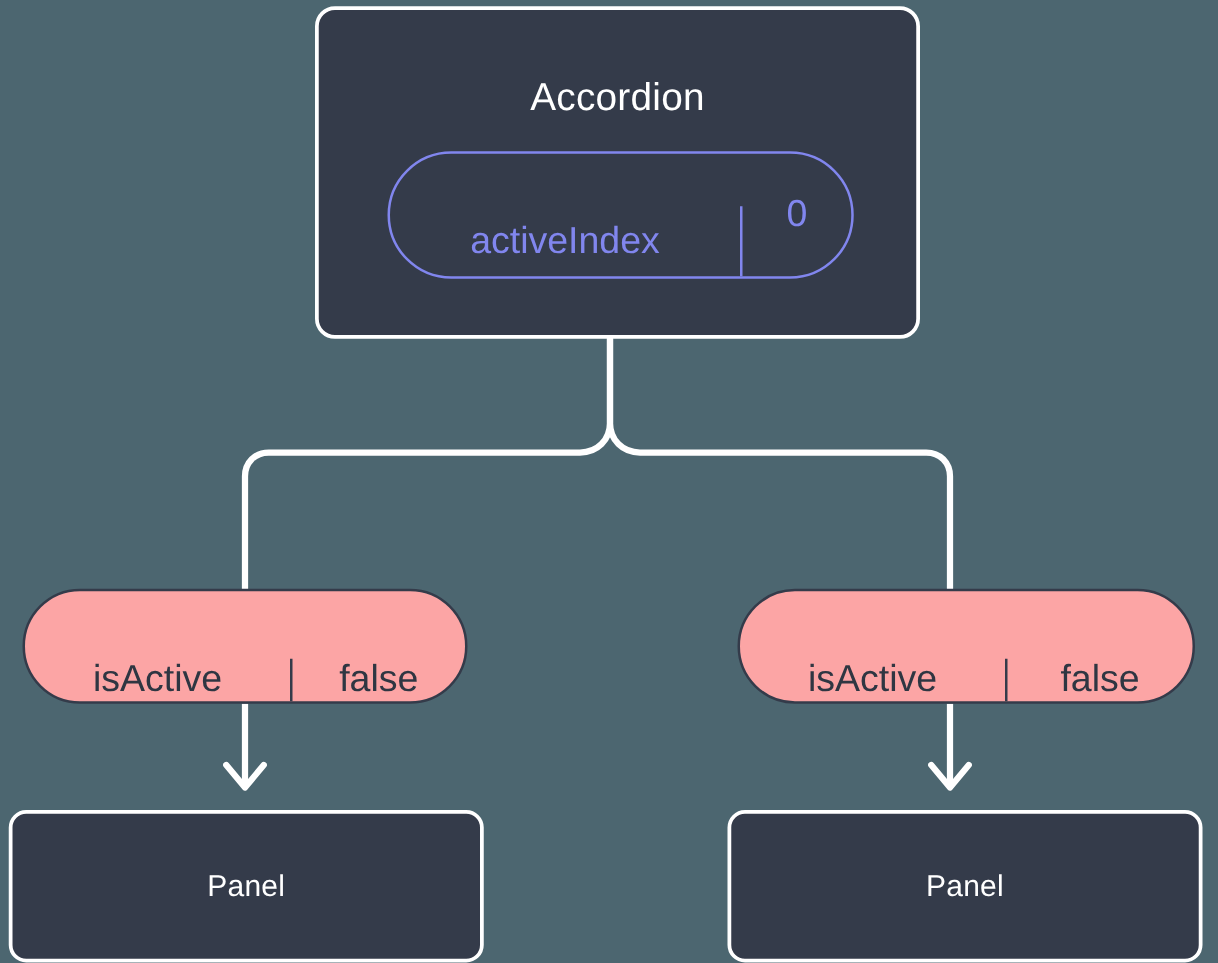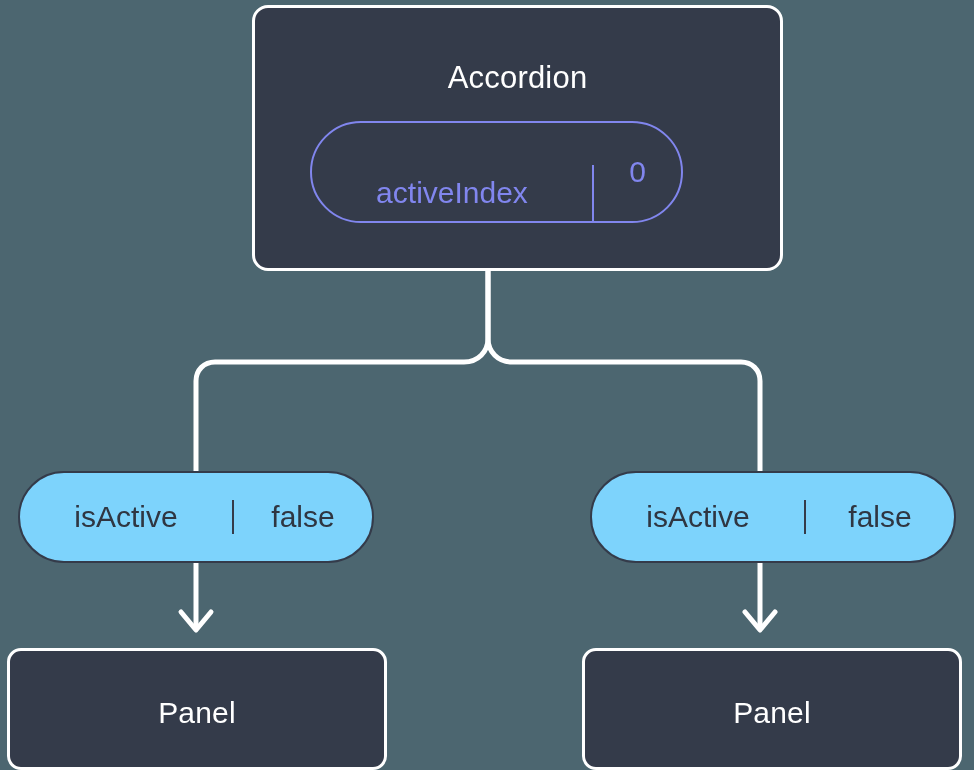--- a/index.html
+++ b/index.html
@@ -38,21 +38,21 @@
     position: absolute;
     box-sizing: border-box;
     background: #343b4a;
     border: 3px solid #ffffff;
     border-radius: 14px;
   }
 
   #accordion-node {
     left: 252px;
     top: 5px;
-    width: 531px;
+    width: 484px;
     height: 266px;
     border-radius: 16px;
   }
 
   .node-title {
     position: absolute;
     left: 0;
     right: 0;
     text-align: center;
     color: #ffffff;
@@ -95,25 +95,25 @@
     align-items: center;
     justify-content: center;
     color: #8186ee;
     font-size: 30px;
   }
 
   
   .prop-pill {
     position: absolute;
     box-sizing: border-box;
-    background: #7dd3fc;
+    background: #fca5a5;
     border: 2px solid #343b4a;
     border-radius: 46px;
     display: flex;
-    align-items: center;
+    align-items: flex-end;
     top: 471px;
     height: 92px;
   }
   .prop-pill .pill-key {
     display: flex;
     align-items: center;
     justify-content: center;
     color: #2f3642;
     font-size: 30px;
     border-right: 2px solid #343b4a;
@@ -152,21 +152,21 @@
   #panel-right-node {
     left: 582px;
     top: 648px;
     width: 380px;
     height: 122px;
     border-bottom-left-radius: 14px;
     border-bottom-right-radius: 14px;
   }
   .panel-title {
     top: 45px;
-    font-size: 30px;
+    font-size: 24px;
   }
 </style>
 </head>
 <body>
 
 <div id="diagram-canvas">
 
   <svg id="connector-layer" viewBox="0 0 974 770" width="974" height="770" fill="none">
 
     <path d="M 488 271

